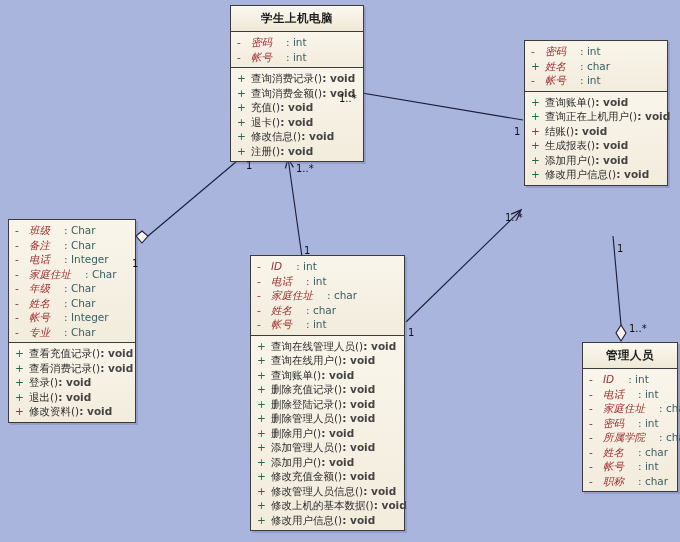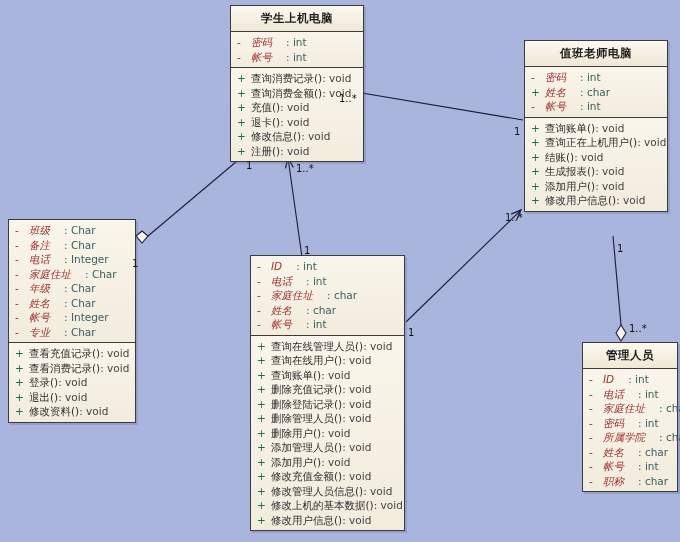--- a/index.html
+++ b/index.html
@@ -64,21 +64,21 @@
     display: inline-block;
     width: 14px;
     flex: 0 0 14px;
     text-align: left;
   }
   .vis.priv { color: #7a3030; }
   .vis.pub  { color: #1f6b4f; }
   .mname-attr { color: #9c2e2e; font-style: italic; }
   .mname-op   { color: #2e2e2e; }
   .mtype-attr { color: #3a5f62; padding-left: 14px; }
-  .mtype-op   { color: #444444; }
+  .mtype-op   { color: #444444; font-weight: bold; }
   .mult {
     position: absolute;
     font-size: 10px;
     color: #111;
     background: transparent;
     white-space: nowrap;
   }
 </style>
 </head>
 <body>
@@ -157,21 +157,20 @@
         </div>
         <div class="mem">
           <span class="vis pub">+</span>
           <span class="mname-op">注册()</span>
           <span class="mtype-op">: void</span>
         </div>
       </div>
   </div>
 
   <div class="umlclass" style="left:524px; top:40px; width:144px;">
-    <div class="cls-title">值班老师电脑</div>
     <div class="cls-attrs">
         <div class="mem">
           <span class="vis priv">-</span>
           <span class="mname-attr">密码</span>
           <span class="mtype-attr">: int</span>
         </div>
         <div class="mem">
           <span class="vis pub">+</span>
           <span class="mname-attr">姓名</span>
           <span class="mtype-attr">: char</span>

